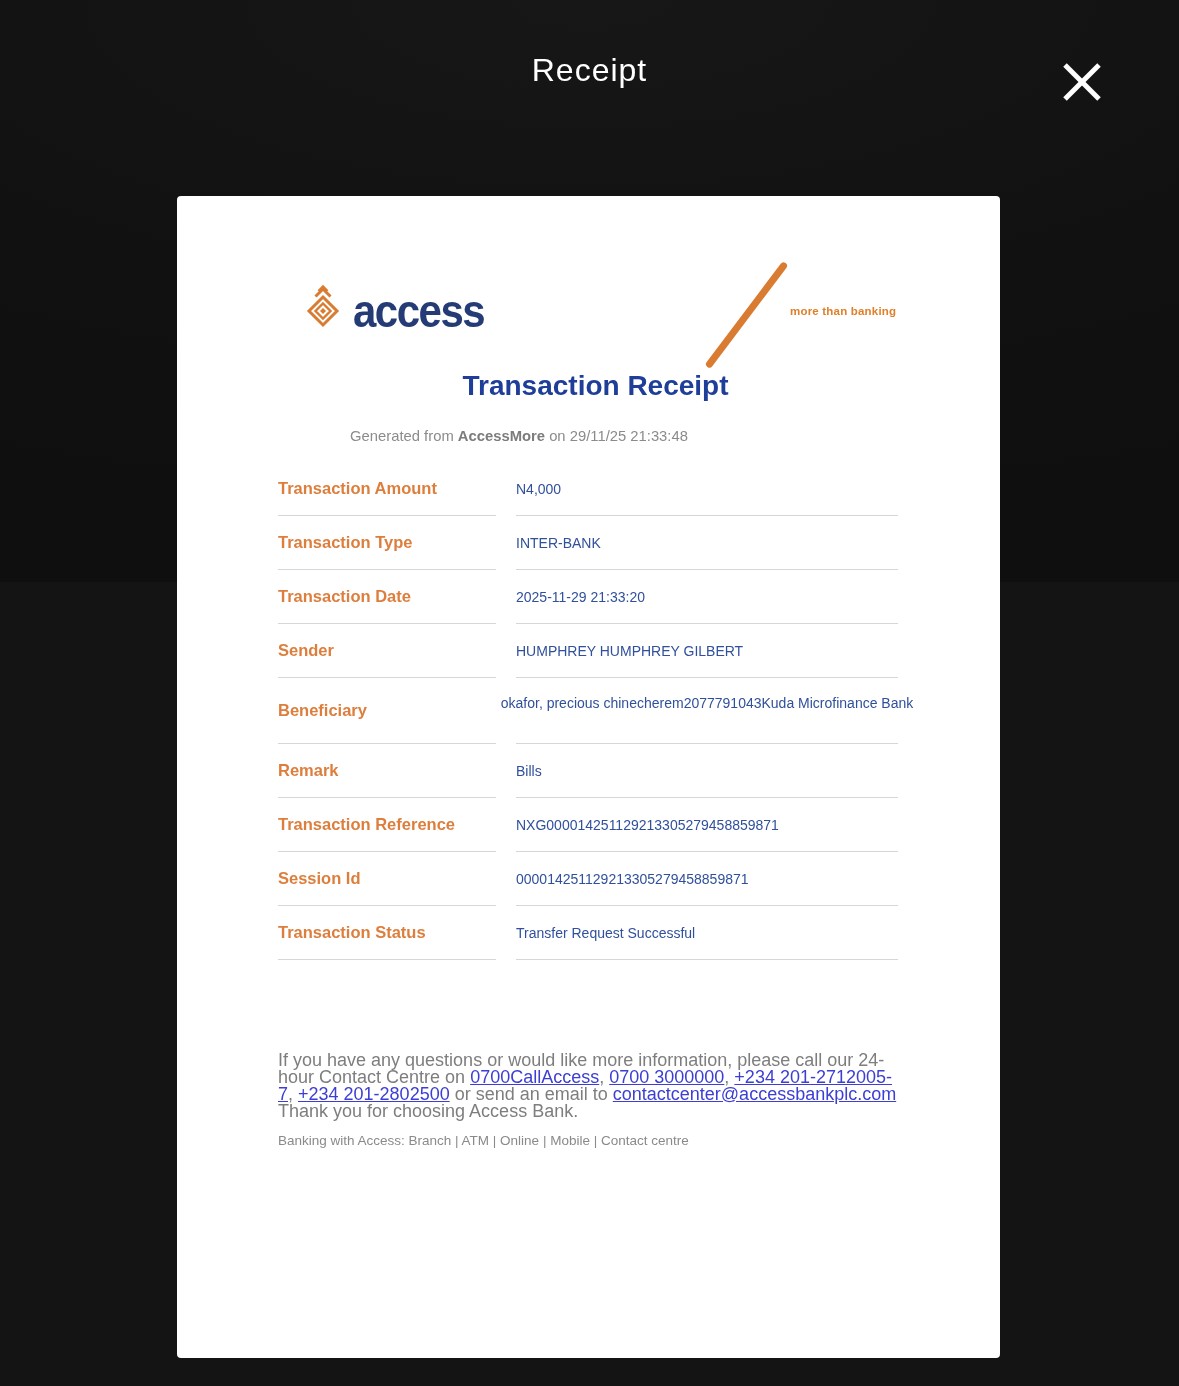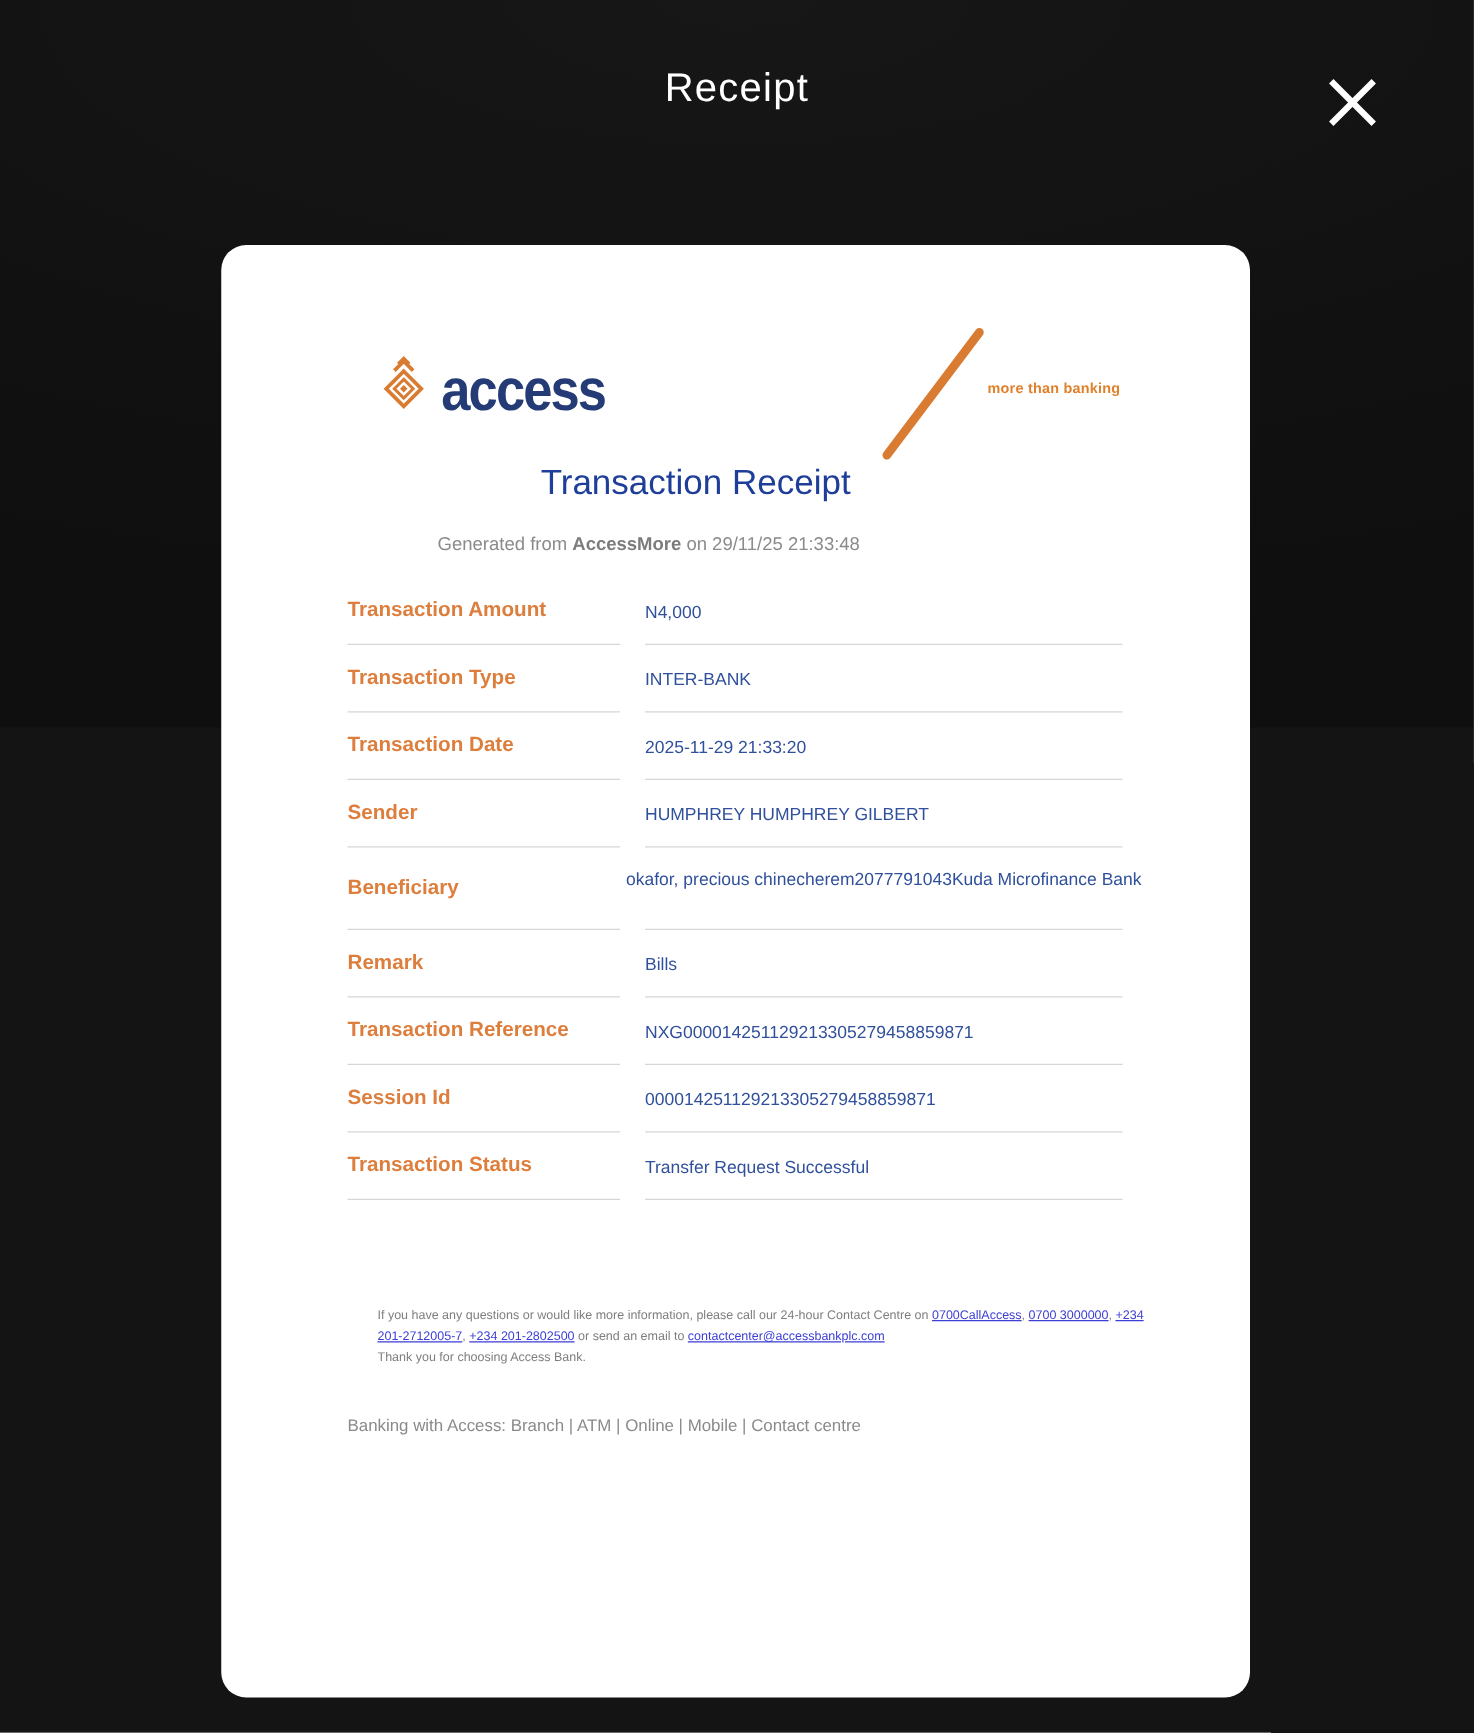--- a/index.html
+++ b/index.html
@@ -20,41 +20,41 @@
   }
   .close-btn{
     position:absolute;right:70px;top:56px;width:54px;height:54px;
     display:flex;align-items:center;justify-content:center;cursor:pointer;
     background:transparent;border:none;padding:0;
   }
 
   
   .card{
     position:absolute;left:177px;top:196px;width:823px;height:1162px;
-    background:#ffffff;border-radius:20px;
+    background:#ffffff;border-radius:4px;
   }
 
   
   .brand{position:absolute;left:126px;top:86px;display:flex;align-items:center;gap:10px;}
   .brand-word{
     color:#243b76;font-size:42px;font-weight:bold;letter-spacing:-1.5px;
     transform:scaleY(1.12);transform-origin:center;
   }
   .slash{
     position:absolute;left:566px;top:54px;width:7px;height:130px;
     background:#d97b31;border-radius:4px;transform:rotate(37deg);transform-origin:center;
   }
   .tagline{
     position:absolute;left:597px;top:109px;
     color:#e0802b;font-size:11.5px;font-weight:bold;letter-spacing:0.2px;margin-left:16px;
   }
 
   .receipt-title{
     position:absolute;left:0;top:174px;width:759px;text-align:center;
-    color:#1e3e99;font-size:28px;font-weight:normal;
+    color:#1e3e99;font-size:28px;font-weight:bold;padding-left:39px;
   }
   .generated{
     position:absolute;left:0;top:232px;width:684px;text-align:center;
     color:#8b8b8b;font-size:14.8px;
   }
   .generated b{color:#7c7c7c;}
 
   
   .rtable{
     position:absolute;left:101px;top:266px;width:620px;
@@ -66,21 +66,21 @@
     display:flex;align-items:center;
   }
   .cell.label{color:#dd7e3c;font-size:16.5px;font-weight:bold;}
   .cell.value{color:#30509c;font-size:14px;white-space:nowrap;}
   .cell.value.multi{flex-direction:row;align-items:flex-start;justify-content:center;padding:6px 0;}
   .cell.value.multi .vline{padding:9.5px 0;line-height:19.5px;}
 
   
   .support{
     position:absolute;left:101px;top:838px;width:628px;
-    color:#7e7e7e;font-size:10px;line-height:17px;margin-left:24px;
+    color:#7e7e7e;font-size:18px;line-height:17px;
   }
   .support a{color:#3c3ed4;text-decoration:underline;cursor:pointer;}
   .channels{
     position:absolute;left:101px;top:937px;width:628px;
     color:#8a8a8a;font-size:13.5px;
   }
 </style>
 </head>
 <body>
 

